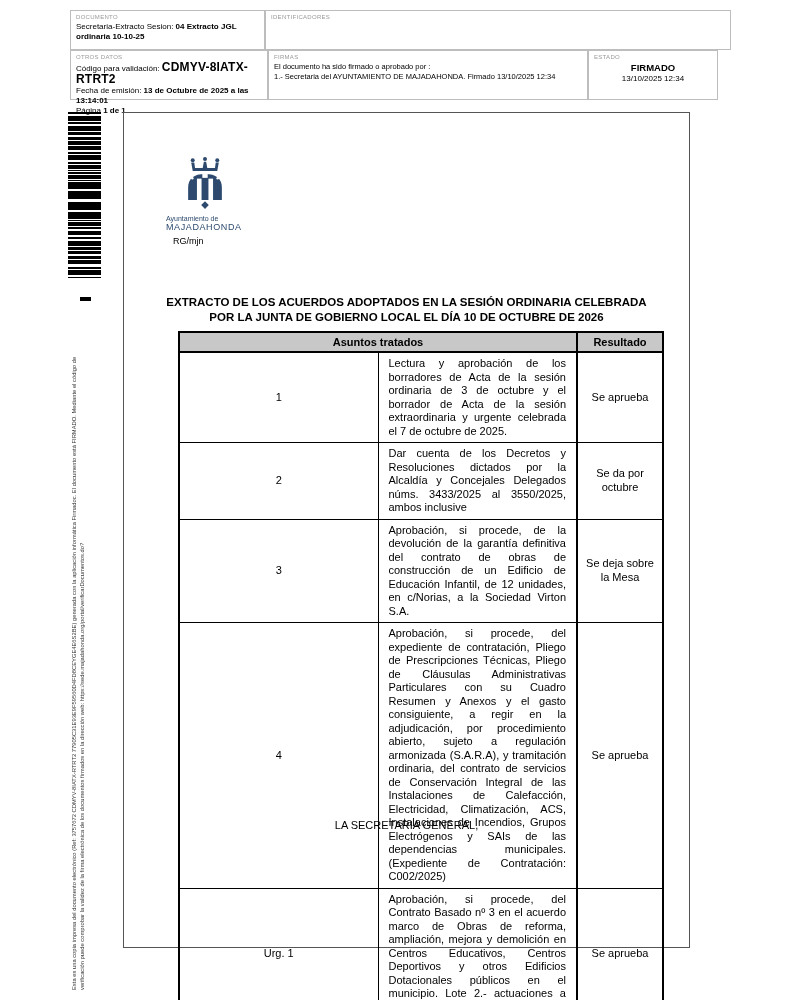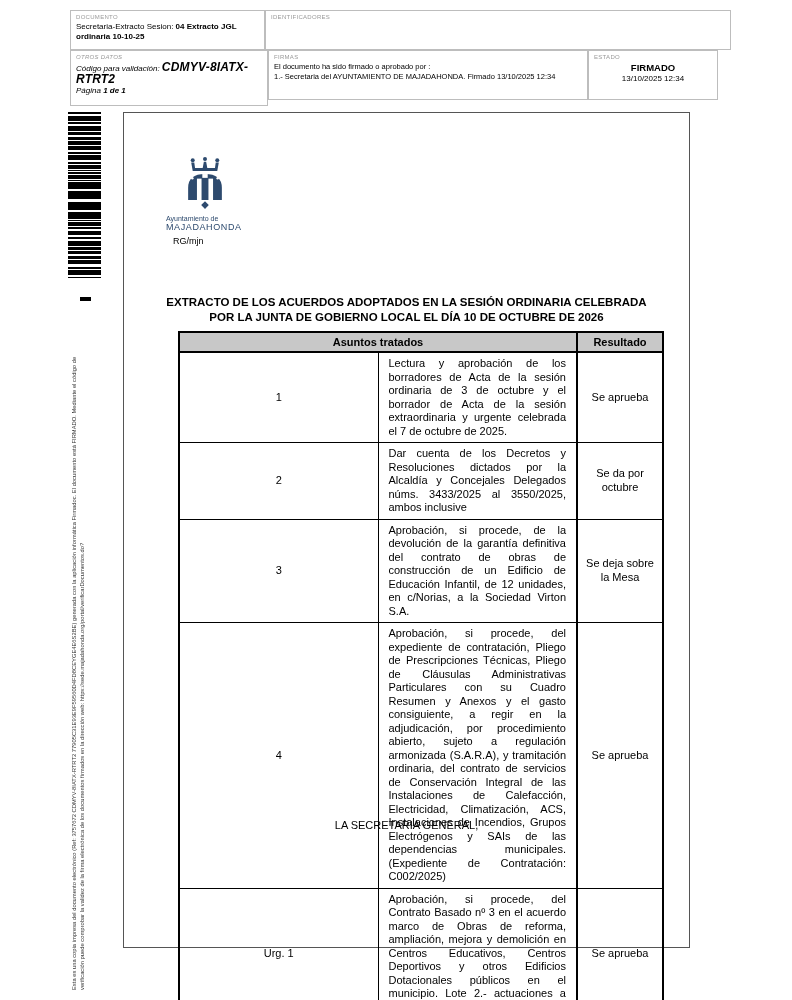--- a/index.html
+++ b/index.html
@@ -68,23 +68,24 @@
 
   <div class="meta-box" style="left:70px; top:10px; width:195px; height:40px;">
     <div class="meta-label">DOCUMENTO</div>
     <div class="meta-content"><span>Secretaria-Extracto Sesion: </span><span class="b">04 Extracto JGL ordinaria 10-10-25</span></div>
   </div>
 
   <div class="meta-box" style="left:265px; top:10px; width:466px; height:40px;">
     <div class="meta-label">IDENTIFICADORES</div>
   </div>
 
-  <div class="meta-box" style="left:70px; top:50px; width:198px; height:56px;font-style:italic;">
+  <div class="meta-box" style="left:70px; top:50px; width:198px; height:50px;">
     <div class="meta-label">OTROS DATOS</div>
     <div class="meta-content"><span>Código para validación: </span><span class="code-big">CDMYV-8IATX-RTRT2</span></div>
+    <div class="meta-content"><span>Fecha de emisión: </span><span class="b">13 de Octubre de 2025 a las 13:14:01</span></div>
     <div class="meta-content"><span>Página </span><span class="b">1 de 1</span></div>
   </div>
 
   <div class="meta-box" style="left:268px; top:50px; width:320px; height:50px;">
     <div class="meta-label">FIRMAS</div>
     <div class="firmas-line">El documento ha sido firmado o aprobado por :</div>
     <div class="firmas-line">1.- Secretaria del AYUNTAMIENTO DE MAJADAHONDA. Firmado 13/10/2025 12:34</div>
   </div>
 
   <div class="meta-box" style="left:588px; top:50px; width:130px; height:50px;">

